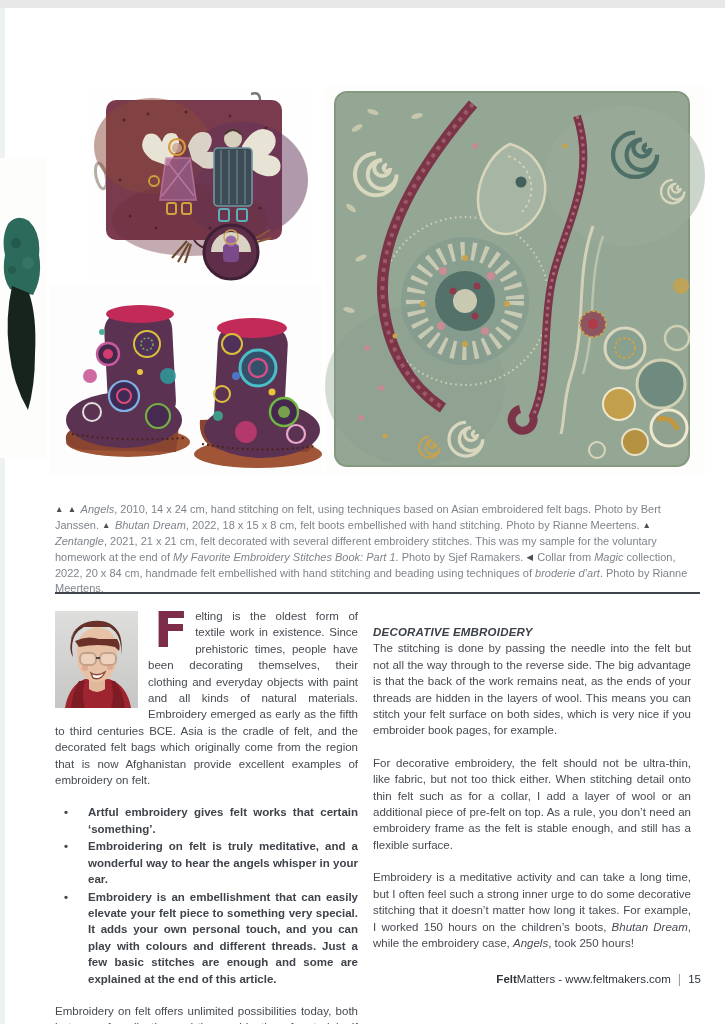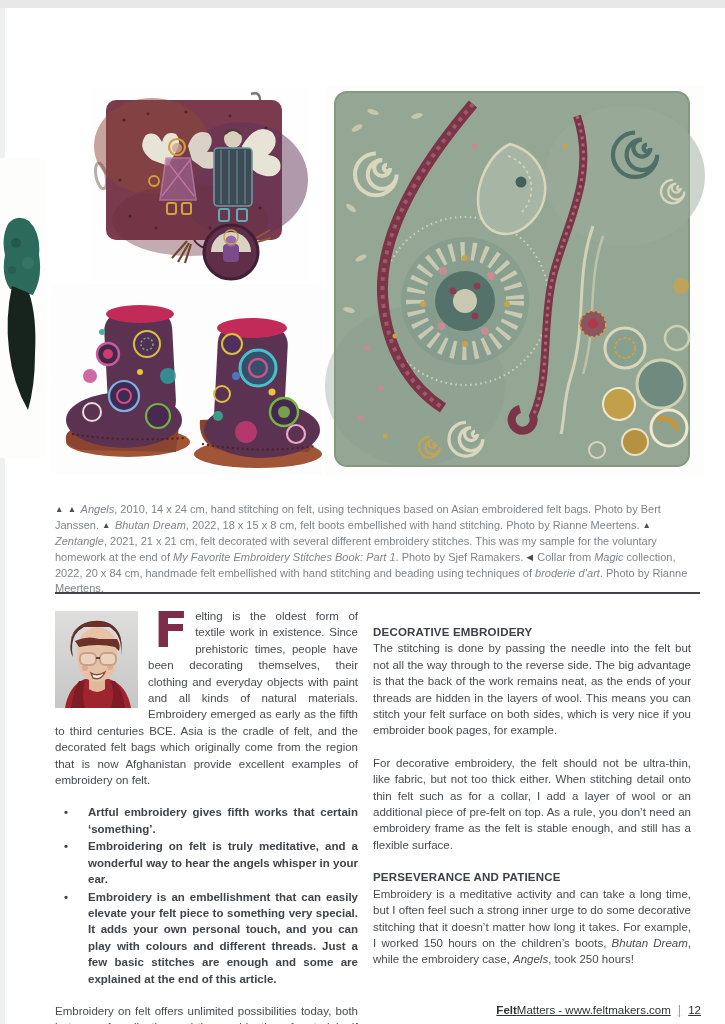--- a/index.html
+++ b/index.html
@@ -29,25 +29,25 @@
   #col-1{width:303px;}
   #col-2{width:318px;}
   .author-photo{float:left;width:83px;height:97px;margin:3px 10px 3px 0;}
   .author-photo svg{display:block;width:100%;height:100%;}
   .dropcap{float:left;font-size:50px;line-height:40px;font-weight:700;color:#7d2c49;
            padding:2px 7px 0 6px;font-family:"DejaVu Sans",sans-serif;}
   .para{margin:0 0 16px 0;}
   ul.bullets{list-style:none;margin:0 0 16px 0;padding:0;}
   ul.bullets li{position:relative;padding-left:33px;font-weight:700;color:#3f444b;margin:0 0 1px 0;}
   ul.bullets li::before{content:"•";position:absolute;left:9px;top:0;font-weight:700;color:#3f444b;}
-  h3.section{font-size:11.5px;font-weight:700;color:#3c4147;margin:16px 0 0 0;letter-spacing:.2px;}
+  h3.section{font-size:11.5px;font-weight:700;color:#3c4147;margin:16px 0 0 0;letter-spacing:.2px;font-style:italic;}
 
   
-  #footer{position:absolute;right:24px;top:994px;font-size:11.5px;color:#2e3338;
-          display:flex;align-items:center;gap:7px;text-decoration:underline;}
+  #footer{position:absolute;right:24px;top:963px;font-size:11.5px;color:#2e3338;
+          display:flex;align-items:center;gap:7px;}
   #footer .brand b{font-weight:700;}
   #footer .bar{color:#9aa0a6;font-size:13px;font-weight:300;}
 </style>
 </head>
 <body>
 
 <div class="page">
   <div class="scan-edge"></div>
 
   <div class="photo" id="left-bleed">
@@ -286,34 +286,33 @@
             <circle cx="30" cy="57" r="3" fill="#d79a86" opacity=".6"></circle>
               <circle cx="55" cy="56" r="3" fill="#d79a86" opacity=".6"></circle>
             <path d="M24,70 Q18,80 16,97 L30,97 Q26,82 30,70 Z" fill="#7e1c26"></path>
             <path d="M60,70 Q68,80 70,97 L56,97 Q60,82 56,70 Z" fill="#7e1c26"></path>
           </svg>
         </span>
         <span class="dropcap">F</span>
         <span>elting is the oldest form of textile work in existence. Since prehistoric times, people have been decorating themselves, their clothing and everyday objects with paint and all kinds of natural materials. Embroidery emerged as early as the fifth to third centuries BCE. Asia is the cradle of felt, and the decorated felt bags which originally come from the region that is now Afghanistan provide excellent examples of embroidery on felt.</span>
       </div>
       <ul class="bullets">
-        <li>Artful embroidery gives fifth works that certain ‘something’.</li>
+        <li>Artful embroidery gives felt works that certain ‘something’.</li>
         <li>Embroidering on felt is truly meditative, and a wonderful way to hear the angels whisper in your ear.</li>
         <li>Embroidery is an embellishment that can easily elevate your felt piece to something very special. It adds your own personal touch, and you can play with colours and different threads. Just a few basic stitches are enough and some are explained at the end of this article.</li>
       </ul>
       <p class="para">Embroidery on felt offers unlimited possibilities today, both in terms of application and the combination of materials. If felt is the starting material, embroidery can be an excellent way to decorate it. If the main focus is the embroidery, then felt is a wonderful surface on</p>
     </div>
 
     <div class="col" id="col-2">
       <h3 class="section">DECORATIVE EMBROIDERY</h3>
       <p class="para">The stitching is done by passing the needle into the felt but not all the way through to the reverse side. The big advantage is that the back of the work remains neat, as the ends of your threads are hidden in the layers of wool. This means you can stitch your felt surface on both sides, which is very nice if you embroider book pages, for example.</p>
       <p class="para">For decorative embroidery, the felt should not be ultra-thin, like fabric, but not too thick either. When stitching detail onto thin felt such as for a collar, I add a layer of wool or an additional piece of pre-felt on top. As a rule, you don’t need an embroidery frame as the felt is stable enough, and still has a flexible surface.</p>
-      <h3 class="section">PERSEVERANCE AND PATIENCE</h3>
       <p class="para"><span class="seg-n">Embroidery is a meditative activity and can take a long time, but I often feel such a strong inner urge to do some decorative stitching that it doesn’t matter how long it takes. For example, I worked 150 hours on the children’s boots, </span><span class="seg-i">Bhutan Dream</span><span class="seg-n">, while the embroidery case, </span><span class="seg-i">Angels</span><span class="seg-n">, took 250 hours!</span></p>
     </div>
   </div>
 
   <div id="footer">
     <span class="brand"><b>Felt</b><span>Matters - www.feltmakers.com</span></span>
     <span class="bar">|</span>
-    <span class="pagenum">12</span>
+    <span class="pagenum">15</span>
   </div>
 </div>
 
 </body></html>

